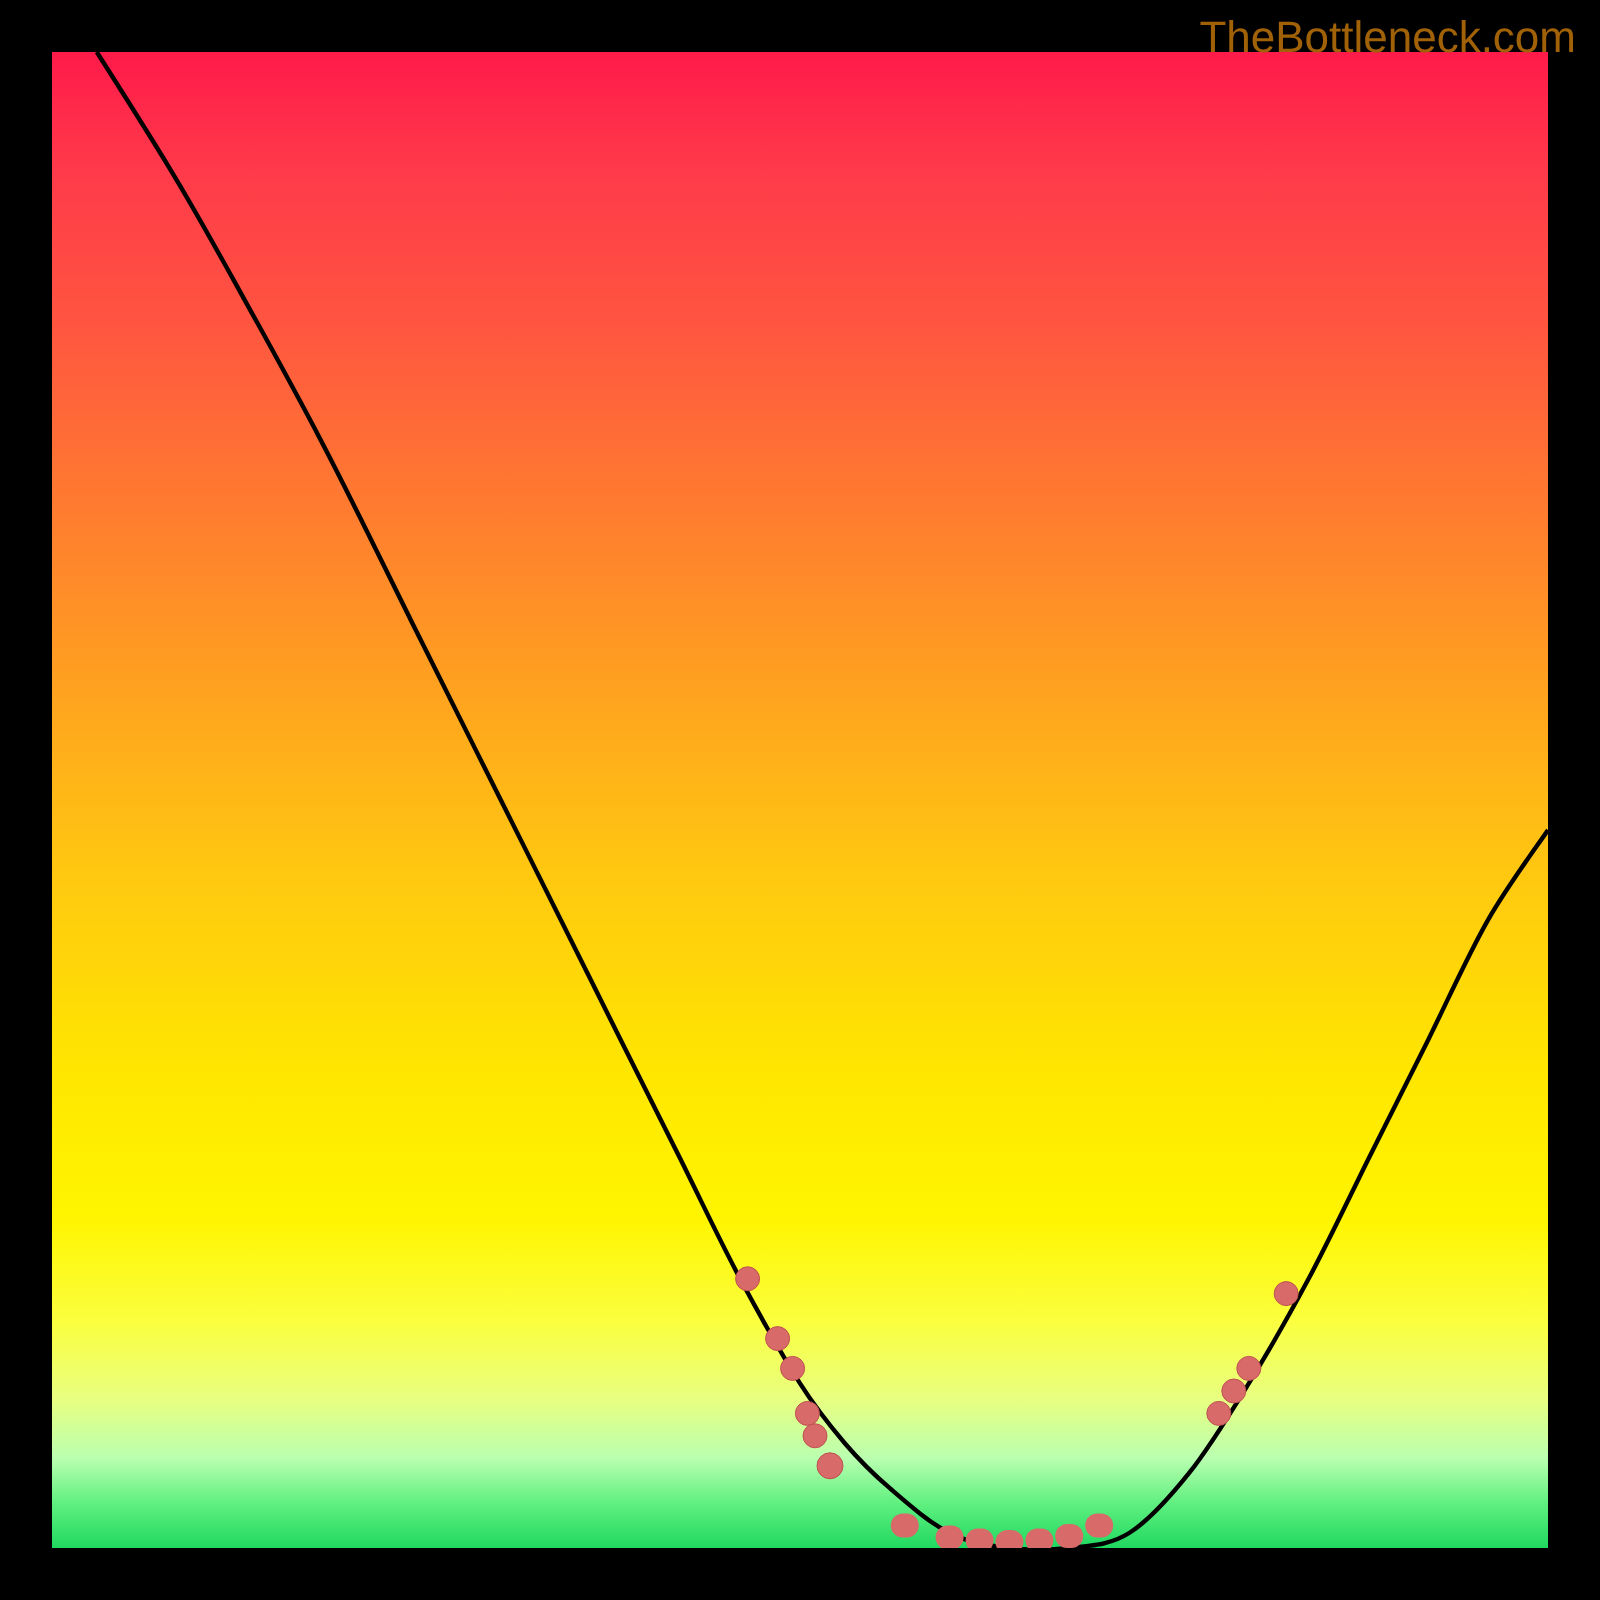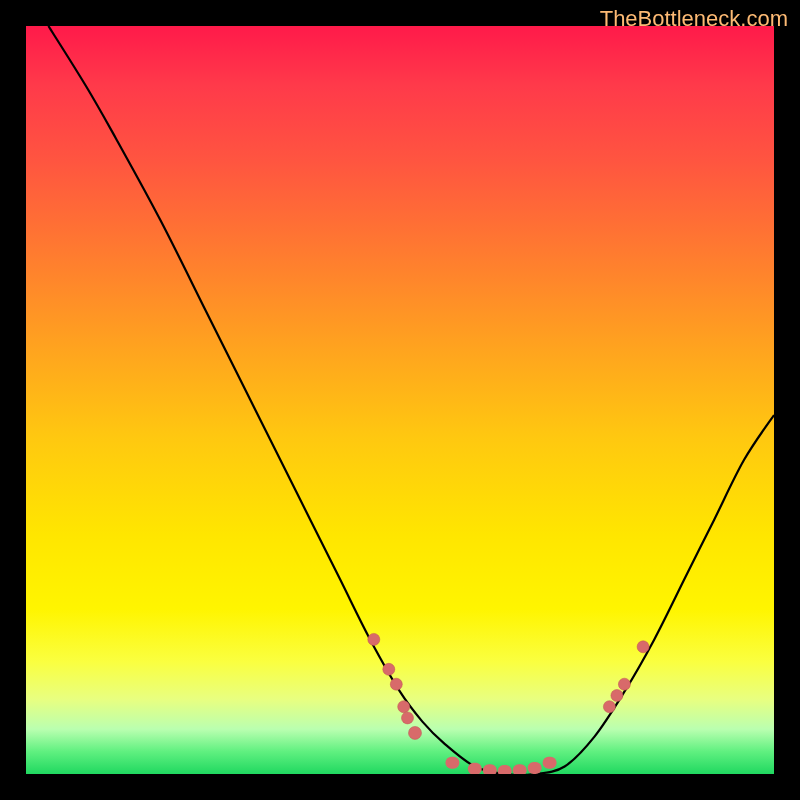--- a/index.html
+++ b/index.html
@@ -8,21 +8,21 @@
     height: 800px;
     background: #000;
     position: relative;
     font-family: Arial, sans-serif;
     overflow: hidden;
   }
   .watermark {
     position: absolute;
     top: 6px;
     right: 12px;
-    color: #fdba74;
+    color: #a16207;
     font-size: 22px;
     font-weight: 500;
     z-index: 10;
   }
   .plot-area {
     position: absolute;
     left: 26px;
     top: 26px;
     width: 748px;
     height: 748px;

